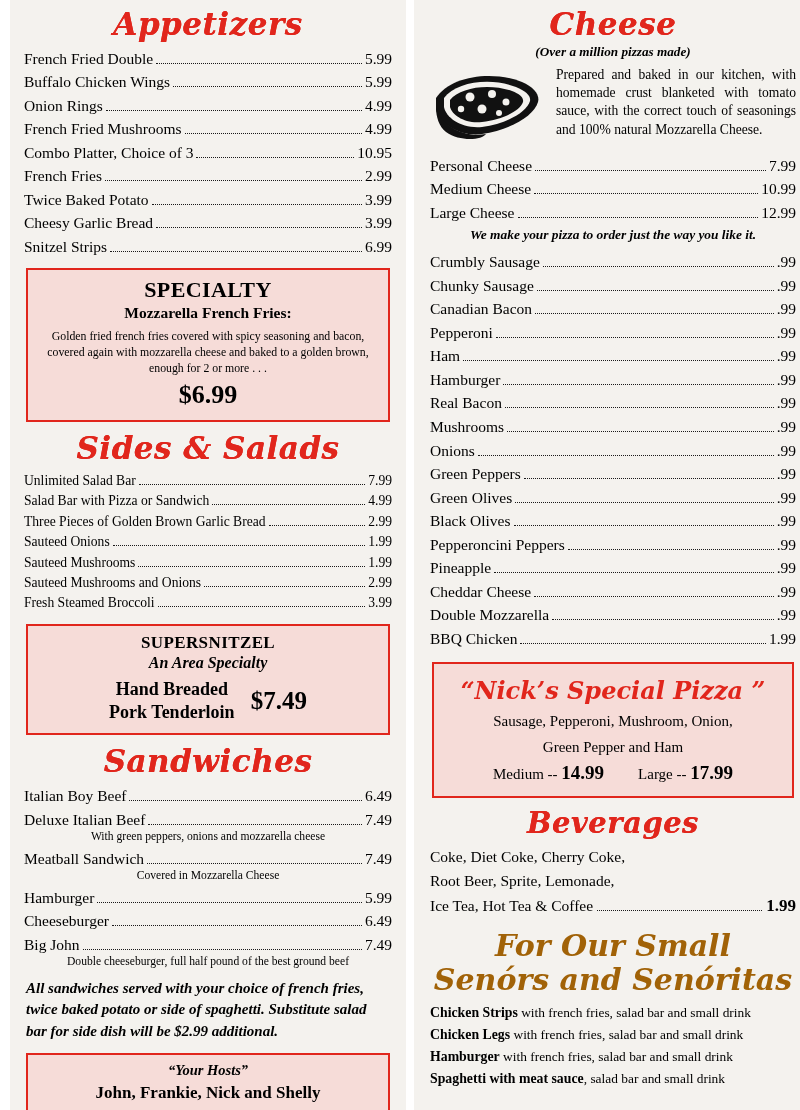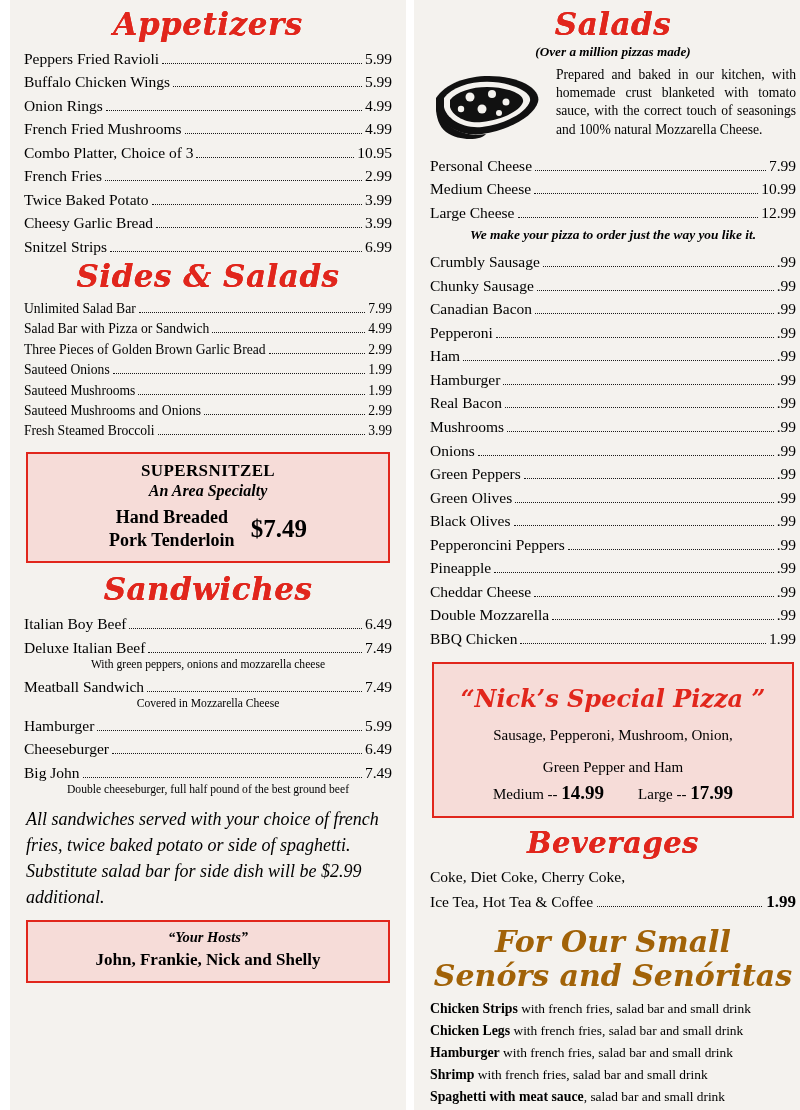--- a/index.html
+++ b/index.html
@@ -129,22 +129,22 @@
     line-height: 1.25;
     text-align: center;
   }
   .super-line .amt {
     font-weight: bold;
     font-size: 25px;
   }
 
   .note {
     font-style: italic;
-    font-weight: normal;
-    font-size: 18px;
+    font-weight: bold;
+    font-size: 15px;
     line-height: 1.45;
     margin: 8px 2px 6px 2px;
   }
 
   
   .box-hosts {
     background: #f6dcd8;
     padding: 7px 8px 9px 8px;
   }
   .box-hosts .q {
@@ -188,35 +188,35 @@
   }
   .order-note {
     text-align: center;
     font-style: italic;
     font-weight: bold;
     font-size: 13.4px;
     margin: 3px 0 7px 0;
   }
 
   .box-nick {
-    padding: 22px 10px 12px 10px;
+    padding: 14px 10px 12px 10px;
     margin-top: 12px;
   }
   .box-nick .title {
     color: #e1261c;
     font-family: "DejaVu Serif", "Liberation Serif", serif;
     font-style: italic;
     font-weight: bold;
     font-size: 24px;
     line-height: 1.1;
   }
   .box-nick .ing {
     font-size: 15px;
     line-height: 1.35;
-    margin-top: 12px;
+    margin-top: 6px;
   }
   .box-nick .sizes {
     display: flex;
     justify-content: center;
     gap: 34px;
     align-items: baseline;
     margin-top: 5px;
     font-size: 15px;
   }
   .box-nick .sizes b { font-size: 19px; }
@@ -260,21 +260,21 @@
 <body>
 
 <div class="page">
 
   <div class="col col-left">
 
     <div class="script-head">Appetizers</div>
 
     <div>
       <div class="row">
-        <span class="nm">Peppers Fried Ravioli</span>
+        <span class="nm">French Fried Double</span>
         <span class="dots"></span>
         <span class="pr">5.99</span>
       </div>
       <div class="row">
         <span class="nm">Buffalo Chicken Wings</span>
         <span class="dots"></span>
         <span class="pr">5.99</span>
       </div>
       <div class="row">
         <span class="nm">Onion Rings</span>
@@ -306,20 +306,26 @@
         <span class="dots"></span>
         <span class="pr">3.99</span>
       </div>
       <div class="row">
         <span class="nm">Snitzel Strips</span>
         <span class="dots"></span>
         <span class="pr">6.99</span>
       </div>
     </div>
 
+    <div class="box">
+      <div class="t1">SPECIALTY</div>
+      <div class="t2">Mozzarella French Fries:</div>
+      <div class="body">Golden fried french fries covered with spicy seasoning and bacon, covered again with mozzarella cheese and baked to a golden brown, enough for 2 or more . . .</div>
+      <div class="price">$6.99</div>
+    </div>
 
     <div class="script-head">Sides &amp; Salads</div>
 
     <div>
       <div class="row sm">
         <span class="nm">Unlimited Salad Bar</span>
         <span class="dots"></span>
         <span class="pr">7.99</span>
       </div>
       <div class="row sm">
@@ -412,21 +418,21 @@
     <div class="box box-hosts">
       <div class="q">“Your Hosts”</div>
       <div class="b">John, Frankie, Nick and Shelly</div>
 
     </div>
 
   </div>
 
   <div class="col col-right">
 
-    <div class="script-head">Salads</div>
+    <div class="script-head">Cheese</div>
     <div class="pizza-sub">(Over a million pizzas made)</div>
 
     <div class="pizza-intro">
       <div class="pizza-art">
         <svg viewBox="0 0 118 78" width="118" height="78" aria-hidden="true">
           <path d="M6 30 C20 8, 62 2, 92 14 C104 19, 110 27, 108 34 C104 48, 80 62, 52 66 C30 69, 10 56, 6 42 Z" fill="#111"></path>
           <path d="M14 30 C26 14, 60 9, 86 19 C96 23, 101 28, 100 33 C97 44, 76 56, 52 59 C32 61, 16 50, 14 39 Z" fill="#f4f2ee"></path>
           <path d="M20 32 C30 19, 60 15, 82 23 C90 26, 94 30, 93 34 C90 43, 72 52, 52 54 C35 56, 22 47, 20 39 Z" fill="#111"></path>
           <circle cx="40" cy="29" r="4.5" fill="#f4f2ee"></circle>
           <circle cx="62" cy="26" r="4" fill="#f4f2ee"></circle>
@@ -561,20 +567,21 @@
           <span>Large --</span>
           <b>17.99</b>
         </div>
       </div>
     </div>
 
     <div class="script-head small">Beverages</div>
 
     <div class="bev-lines">
       <div>Coke, Diet Coke, Cherry Coke,</div>
+      <div>Root Beer, Sprite, Lemonade,</div>
       <div class="bev-row">
         <span>Ice Tea, Hot Tea &amp; Coffee</span>
         <span class="dots"></span>
         <span class="pr">1.99</span>
       </div>
     </div>
 
     <div class="kids-head">
       <div>For Our Small</div>
       <div>Senórs and Senóritas</div>
@@ -584,21 +591,18 @@
       <div class="kid-row">
         <b>Chicken Strips</b><span> with french fries, salad bar and small drink</span>
       </div>
       <div class="kid-row">
         <b>Chicken Legs</b><span> with french fries, salad bar and small drink</span>
       </div>
       <div class="kid-row">
         <b>Hamburger</b><span> with french fries, salad bar and small drink</span>
       </div>
       <div class="kid-row">
-        <b>Shrimp</b><span> with french fries, salad bar and small drink</span>
-      </div>
-      <div class="kid-row">
         <b>Spaghetti with meat sauce</b><span>, salad bar and small drink</span>
       </div>
     </div>
 
   </div>
 </div>
 
 </body></html>

